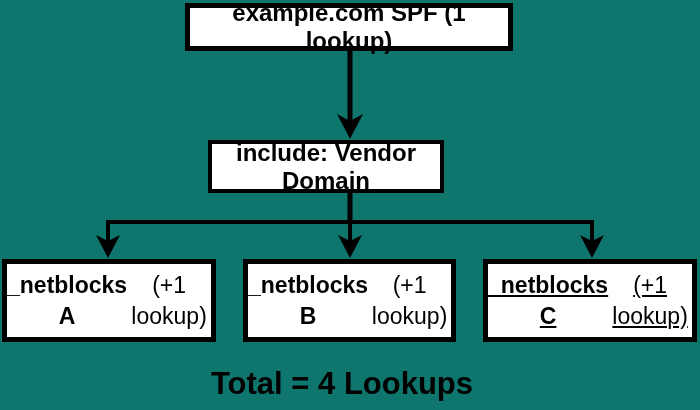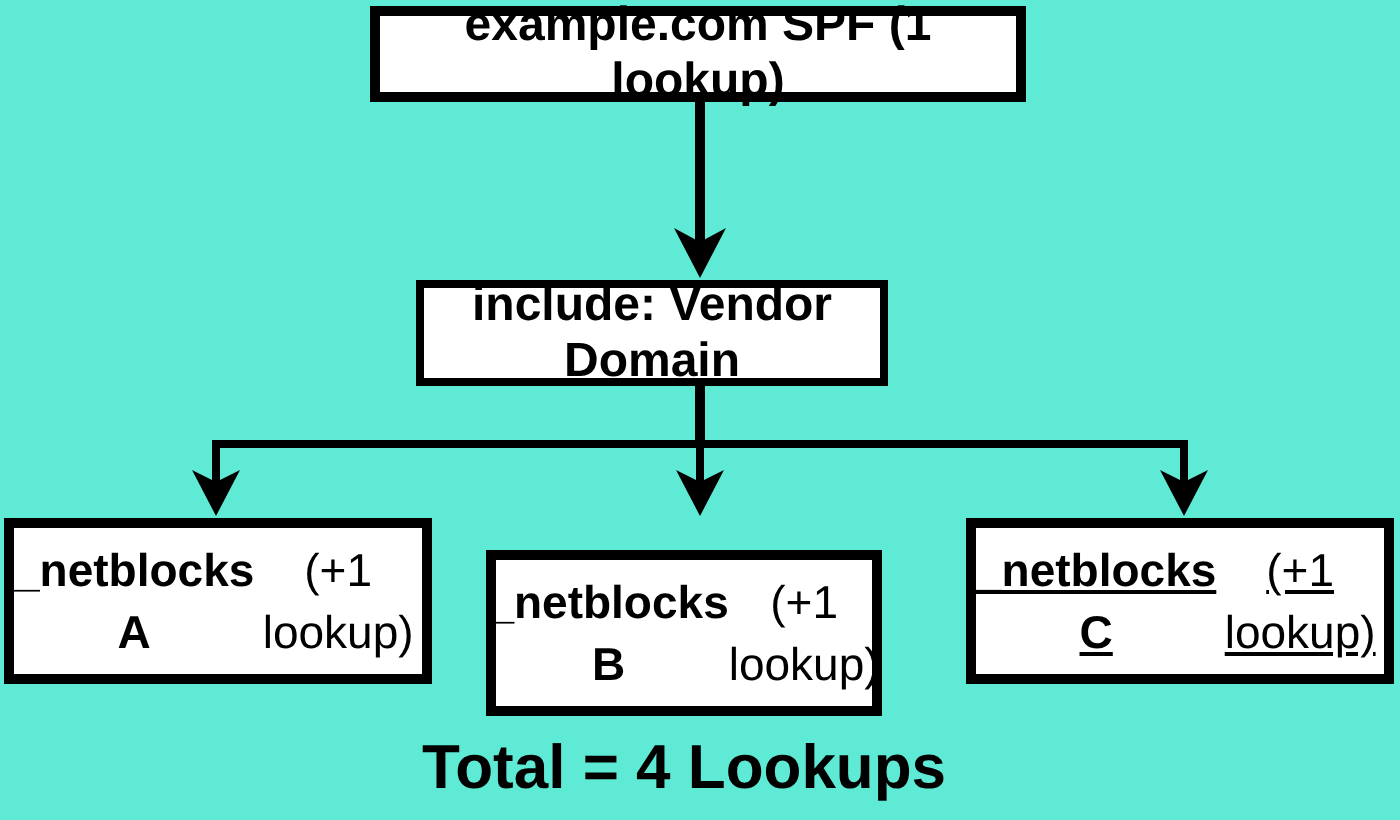--- a/index.html
+++ b/index.html
@@ -4,21 +4,21 @@
 <style>
   html, body {
     margin: 0;
     padding: 0;
     background: #ffffff;
   }
   #canvas {
     position: relative;
     width: 700px;
     height: 410px;
-    background: #5eead4;
+    background: #0f766e;
     font-family: "Liberation Sans", sans-serif;
     color: #000000;
     overflow: hidden;
   }
   .node {
     position: absolute;
     box-sizing: border-box;
     border: 4px solid #000000;
     background: #ffffff;
     display: flex;
@@ -43,21 +43,21 @@
   .node-leaf {
     top: 259px;
     width: 214px; height: 83px;
     border-width: 5px;
     line-height: 1.32;
     font-size: 23px;
   }
   .node-leaf .leaf-label   { font-weight: bold; }
   .node-leaf .leaf-sublabel{ font-weight: normal; }
   .node-leaf-a { left: 2px; }
-  .node-leaf-b { left: 243px; width: 198px; margin-top: 16px; }
+  .node-leaf-b { left: 243px; width: 213px; }
   .node-leaf-c { left: 483px; text-decoration: underline; }
   #connectors {
     position: absolute;
     left: 0; top: 0;
     width: 700px; height: 410px;
     pointer-events: none;
   }
   .total {
     position: absolute;
     left: 0; right: 16px;

